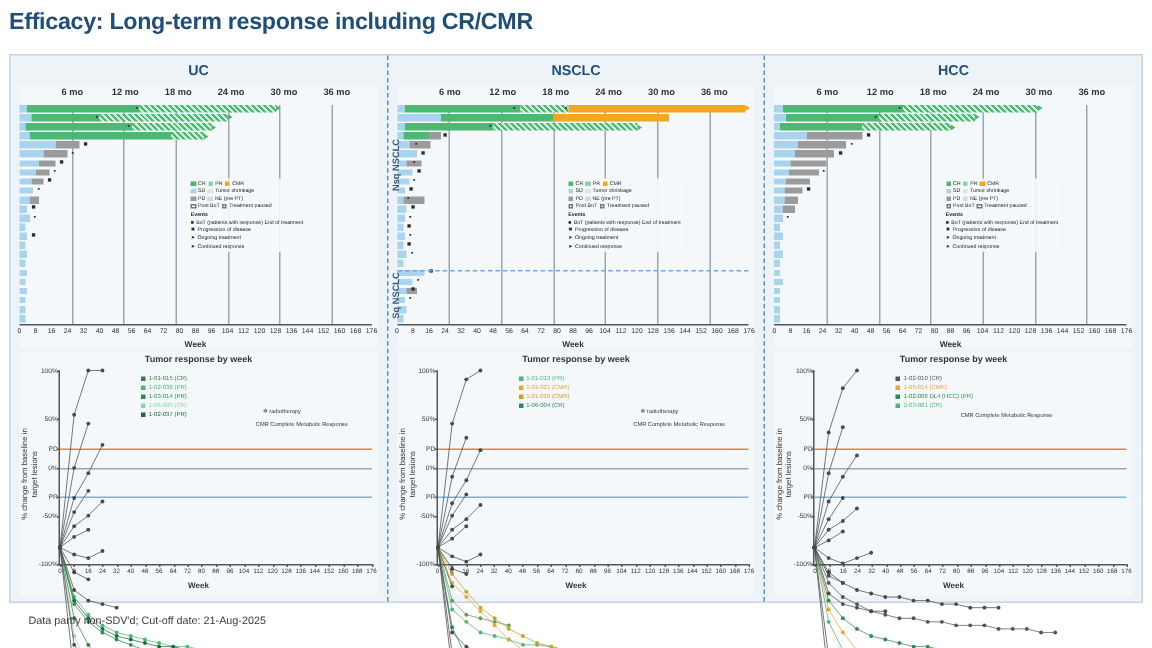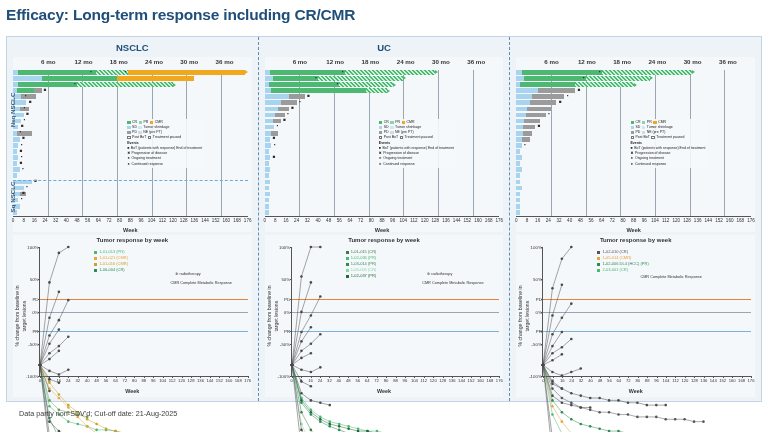--- a/index.html
+++ b/index.html
@@ -147,441 +147,20 @@
   }
   svg.spaghetti { position: absolute; inset: 0; overflow: visible; }
 </style>
 </head>
 <body>
 
 <div class="slide-title">Efficacy: Long-term response including CR/CMR</div>
 
 <div class="content-box">
   <div class="panels" id="panels">
-      <div class="panel">
-        <div class="panel-title">NSCLC</div>
-        <div class="swim">
-          <div class="swim-months">
-            <span style="left: 14.7727%;">6 mo</span>
-            <span style="left: 29.5455%;">12 mo</span>
-            <span style="left: 44.3182%;">18 mo</span>
-            <span style="left: 59.0909%;">24 mo</span>
-            <span style="left: 73.8636%;">30 mo</span>
-            <span style="left: 88.6364%;">36 mo</span>
-          </div>
-          <div class="swim-plot">
-            <div class="vgrid" style="left: 14.7727%;"></div>
-            <div class="vgrid" style="left: 29.5455%;"></div>
-            <div class="vgrid" style="left: 44.3182%;"></div>
-            <div class="vgrid" style="left: 59.0909%;"></div>
-            <div class="vgrid" style="left: 73.8636%;"></div>
-            <div class="vgrid" style="left: 88.6364%;"></div>
-            <div class="row" style="top: 0%; height: 3.25%;">
-              <div class="seg sd" style="left: 0%; width: 2.27273%;"></div>
-              <div class="seg resp" style="left: 2.27273%; width: 32.9545%;"></div>
-              <div class="seg cont" style="left: 35.2273%; width: 13.6364%;"></div>
-              <div class="seg post" style="left: 48.8636%; width: 50%;"></div>
-              <div class="marker" style="left: 32.9545%; top: -0.5px;">▪</div>
-              <div class="marker" style="left: 47.7273%; top: -0.5px;">▪</div>
-              <div class="arrow-tip" style="left: 98.8636%; top: 50%; transform: translateY(-50%); border-left: 3px solid rgb(240, 168, 30);"></div>
-            </div>
-            <div class="row" style="top: 4.16667%; height: 3.25%;">
-              <div class="seg sd" style="left: 0%; width: 12.5%;"></div>
-              <div class="seg resp" style="left: 12.5%; width: 31.8182%;"></div>
-              <div class="seg post" style="left: 44.3182%; width: 32.9545%;"></div>
-            </div>
-            <div class="row" style="top: 8.33333%; height: 3.25%;">
-              <div class="seg sd" style="left: 0%; width: 2.27273%;"></div>
-              <div class="seg resp" style="left: 2.27273%; width: 25%;"></div>
-              <div class="seg cont" style="left: 27.2727%; width: 40.9091%;"></div>
-              <div class="marker" style="left: 26.1364%; top: -0.5px;">▪</div>
-              <div class="arrow-tip" style="left: 68.1818%; top: 50%; transform: translateY(-50%); border-left: 3px solid rgb(76, 184, 114);"></div>
-            </div>
-            <div class="row" style="top: 12.5%; height: 3.25%;">
-              <div class="seg sd" style="left: 0%; width: 1.70455%;"></div>
-              <div class="seg resp" style="left: 1.70455%; width: 7.38636%;"></div>
-              <div class="seg pd" style="left: 9.09091%; width: 3.40909%;"></div>
-              <div class="marker" style="left: 13.0682%; top: -0.5px;">■</div>
-            </div>
-            <div class="row" style="top: 16.6667%; height: 3.25%;">
-              <div class="seg sd" style="left: 0%; width: 3.40909%;"></div>
-              <div class="seg pd" style="left: 3.40909%; width: 6.25%;"></div>
-              <div class="marker" style="left: 5.11364%; top: -0.5px;">▪</div>
-            </div>
-            <div class="row" style="top: 20.8333%; height: 3.25%;">
-              <div class="seg sd" style="left: 0%; width: 5.68182%;"></div>
-              <div class="marker" style="left: 6.81818%; top: -0.5px;">■</div>
-            </div>
-            <div class="row" style="top: 25%; height: 3.25%;">
-              <div class="seg sd" style="left: 0%; width: 2.84091%;"></div>
-              <div class="seg pd" style="left: 2.84091%; width: 3.97727%;"></div>
-              <div class="marker" style="left: 4.54545%; top: -0.5px;">▪</div>
-            </div>
-            <div class="row" style="top: 29.1667%; height: 3.25%;">
-              <div class="seg sd" style="left: 0%; width: 4.54545%;"></div>
-              <div class="marker" style="left: 5.68182%; top: -0.5px;">■</div>
-            </div>
-            <div class="row" style="top: 33.3333%; height: 3.25%;">
-              <div class="seg sd" style="left: 0%; width: 3.40909%;"></div>
-              <div class="marker" style="left: 4.54545%; top: -0.5px;">▪</div>
-            </div>
-            <div class="row" style="top: 37.5%; height: 3.25%;">
-              <div class="seg sd" style="left: 0%; width: 2.27273%;"></div>
-              <div class="marker" style="left: 3.40909%; top: -0.5px;">■</div>
-            </div>
-            <div class="row" style="top: 41.6667%; height: 3.25%;">
-              <div class="seg sd" style="left: 0%; width: 1.70455%;"></div>
-              <div class="seg pd" style="left: 1.70455%; width: 6.25%;"></div>
-              <div class="marker" style="left: 2.84091%; top: -0.5px;">▪</div>
-            </div>
-            <div class="row" style="top: 45.8333%; height: 3.25%;">
-              <div class="seg sd" style="left: 0%; width: 2.84091%;"></div>
-              <div class="marker" style="left: 3.97727%; top: -0.5px;">■</div>
-            </div>
-            <div class="row" style="top: 50%; height: 3.25%;">
-              <div class="seg sd" style="left: 0%; width: 2.27273%;"></div>
-              <div class="marker" style="left: 3.40909%; top: -0.5px;">▪</div>
-            </div>
-            <div class="row" style="top: 54.1667%; height: 3.25%;">
-              <div class="seg sd" style="left: 0%; width: 1.70455%;"></div>
-              <div class="marker" style="left: 2.84091%; top: -0.5px;">■</div>
-            </div>
-            <div class="row" style="top: 58.3333%; height: 3.25%;">
-              <div class="seg sd" style="left: 0%; width: 2.27273%;"></div>
-              <div class="marker" style="left: 3.40909%; top: -0.5px;">▪</div>
-            </div>
-            <div class="row" style="top: 62.5%; height: 3.25%;">
-              <div class="seg sd" style="left: 0%; width: 1.70455%;"></div>
-              <div class="marker" style="left: 2.84091%; top: -0.5px;">■</div>
-            </div>
-            <div class="row" style="top: 66.6667%; height: 3.25%;">
-              <div class="seg sd" style="left: 0%; width: 2.84091%;"></div>
-              <div class="marker" style="left: 3.97727%; top: -0.5px;">▪</div>
-            </div>
-            <div class="row" style="top: 70.8333%; height: 3.25%;">
-              <div class="seg sd" style="left: 0%; width: 1.70455%;"></div>
-            </div>
-            <div class="row" style="top: 75%; height: 3.25%;">
-              <div class="seg sd" style="left: 0%; width: 7.95455%;"></div>
-              <div class="marker" style="left: 9.09091%; top: -0.5px;">■</div>
-            </div>
-            <div class="row" style="top: 79.1667%; height: 3.25%;">
-              <div class="seg sd" style="left: 0%; width: 4.54545%;"></div>
-              <div class="marker" style="left: 5.68182%; top: -0.5px;">▪</div>
-            </div>
-            <div class="row" style="top: 83.3333%; height: 3.25%;">
-              <div class="seg sd" style="left: 0%; width: 2.84091%;"></div>
-              <div class="seg pd" style="left: 2.84091%; width: 2.84091%;"></div>
-              <div class="marker" style="left: 3.97727%; top: -0.5px;">■</div>
-            </div>
-            <div class="row" style="top: 87.5%; height: 3.25%;">
-              <div class="seg sd" style="left: 0%; width: 2.27273%;"></div>
-              <div class="marker" style="left: 3.40909%; top: -0.5px;">▪</div>
-            </div>
-            <div class="row" style="top: 91.6667%; height: 3.25%;">
-              <div class="seg sd" style="left: 0%; width: 2.84091%;"></div>
-            </div>
-            <div class="row" style="top: 95.8333%; height: 3.25%;">
-              <div class="seg sd" style="left: 0%; width: 1.70455%;"></div>
-            </div>
-            <div class="divider-h" style="top: 75%;"></div>
-          </div>
-          <div class="ylab-v" style="left: -4px; top: 30%; transform: translateY(-50%) rotate(180deg);">Nsq NSCLC</div>
-          <div class="ylab-v" style="left: -4px; top: 80%; transform: translateY(-50%) rotate(180deg);">Sq NSCLC</div>
-          <div class="swim-axis">
-            <div class="tk" style="left: 0%;">0</div>
-            <div class="tk" style="left: 4.54545%;">8</div>
-            <div class="tk" style="left: 9.09091%;">16</div>
-            <div class="tk" style="left: 13.6364%;">24</div>
-            <div class="tk" style="left: 18.1818%;">32</div>
-            <div class="tk" style="left: 22.7273%;">40</div>
-            <div class="tk" style="left: 27.2727%;">48</div>
-            <div class="tk" style="left: 31.8182%;">56</div>
-            <div class="tk" style="left: 36.3636%;">64</div>
-            <div class="tk" style="left: 40.9091%;">72</div>
-            <div class="tk" style="left: 45.4545%;">80</div>
-            <div class="tk" style="left: 50%;">88</div>
-            <div class="tk" style="left: 54.5455%;">96</div>
-            <div class="tk" style="left: 59.0909%;">104</div>
-            <div class="tk" style="left: 63.6364%;">112</div>
-            <div class="tk" style="left: 68.1818%;">120</div>
-            <div class="tk" style="left: 72.7273%;">128</div>
-            <div class="tk" style="left: 77.2727%;">136</div>
-            <div class="tk" style="left: 81.8182%;">144</div>
-            <div class="tk" style="left: 86.3636%;">152</div>
-            <div class="tk" style="left: 90.9091%;">160</div>
-            <div class="tk" style="left: 95.4545%;">168</div>
-            <div class="tk" style="left: 100%;">176</div>
-            <div class="axis-name">Week</div>
-          </div>
-          <div class="swim-legend" style="left: 47%; top: 62px;">
-            <div class="lrow">
-              <span class="sw cr"></span>
-              <span>CR</span>
-              <span class="sw pr"></span>
-              <span>PR</span>
-              <span class="sw cmr"></span>
-              <span>CMR</span>
-            </div>
-            <div class="lrow">
-              <span class="sw sd"></span>
-              <span>SD</span>
-              <span class="sw shr"></span>
-              <span>Tumor shrinkage</span>
-            </div>
-            <div class="lrow">
-              <span class="sw pd"></span>
-              <span>PD</span>
-              <span class="sw ne"></span>
-              <span>NE (pre PT)</span>
-            </div>
-            <div class="lrow">
-              <span class="sw prior"></span>
-              <span>Post BoT</span>
-              <span class="sw pause"></span>
-              <span>Treatment paused</span>
-            </div>
-            <div class="lg-head">Events</div>
-            <div class="lrow">
-              <span>■</span>
-              <span>BoT (patients with response) End of treatment</span>
-            </div>
-            <div class="lrow">
-              <span>✖</span>
-              <span>Progression of disease</span>
-            </div>
-            <div class="lrow">
-              <span>➤</span>
-              <span>Ongoing treatment</span>
-            </div>
-            <div class="lrow">
-              <span>➤</span>
-              <span>Continued response</span>
-            </div>
-          </div>
-        </div>
-        <div class="resp-wrap">
-          <div class="resp-title">Tumor response by week</div>
-          <div class="resp-ylab">
-            <div>% change from baseline in</div>
-            <div>target lesions</div>
-          </div>
-          <div class="resp-plot">
-            <div class="ytk" style="top: 0%;">100%</div>
-            <div class="ytick-mark" style="top: 0%;"></div>
-            <div class="ytk" style="top: 25%;">50%</div>
-            <div class="ytick-mark" style="top: 25%;"></div>
-            <div class="ytk" style="top: 40%;">PD</div>
-            <div class="ytick-mark" style="top: 40%;"></div>
-            <div class="ytk" style="top: 50%;">0%</div>
-            <div class="ytick-mark" style="top: 50%;"></div>
-            <div class="ytk" style="top: 65%;">PR</div>
-            <div class="ytick-mark" style="top: 65%;"></div>
-            <div class="ytk" style="top: 75%;">-50%</div>
-            <div class="ytick-mark" style="top: 75%;"></div>
-            <div class="ytk" style="top: 100%;">-100%</div>
-            <div class="ytick-mark" style="top: 100%;"></div>
-            <div class="refline pd" style="top: 40%;"></div>
-            <div class="refline pr" style="top: 65%;"></div>
-            <div class="refline zero" style="top: 50%;"></div>
-            <svg class="spaghetti" viewBox="0 0 176 200" preserveAspectRatio="none">
-              <polyline points="0,100 8,135 16,142 24,148 32,150 40,152 48,155 56,155 64,156 72,158 80,158 88,160 96,160 104,160 112,162 120,162 128,162" fill="none" stroke="#4cb872" stroke-width="0.5" vector-effect="non-scaling-stroke"></polyline>
-              <circle cx="0" cy="100" r="1.1" fill="#4cb872"></circle>
-              <circle cx="8" cy="135" r="1.1" fill="#4cb872"></circle>
-              <circle cx="16" cy="142" r="1.1" fill="#4cb872"></circle>
-              <circle cx="24" cy="148" r="1.1" fill="#4cb872"></circle>
-              <circle cx="32" cy="150" r="1.1" fill="#4cb872"></circle>
-              <circle cx="40" cy="152" r="1.1" fill="#4cb872"></circle>
-              <circle cx="48" cy="155" r="1.1" fill="#4cb872"></circle>
-              <circle cx="56" cy="155" r="1.1" fill="#4cb872"></circle>
-              <circle cx="64" cy="156" r="1.1" fill="#4cb872"></circle>
-              <circle cx="72" cy="158" r="1.1" fill="#4cb872"></circle>
-              <circle cx="80" cy="158" r="1.1" fill="#4cb872"></circle>
-              <circle cx="88" cy="160" r="1.1" fill="#4cb872"></circle>
-              <circle cx="96" cy="160" r="1.1" fill="#4cb872"></circle>
-              <circle cx="104" cy="160" r="1.1" fill="#4cb872"></circle>
-              <circle cx="112" cy="162" r="1.1" fill="#4cb872"></circle>
-              <circle cx="120" cy="162" r="1.1" fill="#4cb872"></circle>
-              <circle cx="128" cy="162" r="1.1" fill="#4cb872"></circle>
-              <polyline points="0,100 8,120 16,128 24,136 32,144 40,152 48,158 56,162 64,166 72,168 80,170 88,170 96,172 104,172 112,174 120,174 128,174 136,176 144,176" fill="none" stroke="#e8a33d" stroke-width="0.5" vector-effect="non-scaling-stroke"></polyline>
-              <circle cx="0" cy="100" r="1.1" fill="#e8a33d"></circle>
-              <circle cx="8" cy="120" r="1.1" fill="#e8a33d"></circle>
-              <circle cx="16" cy="128" r="1.1" fill="#e8a33d"></circle>
-              <circle cx="24" cy="136" r="1.1" fill="#e8a33d"></circle>
-              <circle cx="32" cy="144" r="1.1" fill="#e8a33d"></circle>
-              <circle cx="40" cy="152" r="1.1" fill="#e8a33d"></circle>
-              <circle cx="48" cy="158" r="1.1" fill="#e8a33d"></circle>
-              <circle cx="56" cy="162" r="1.1" fill="#e8a33d"></circle>
-              <circle cx="64" cy="166" r="1.1" fill="#e8a33d"></circle>
-              <circle cx="72" cy="168" r="1.1" fill="#e8a33d"></circle>
-              <circle cx="80" cy="170" r="1.1" fill="#e8a33d"></circle>
-              <circle cx="88" cy="170" r="1.1" fill="#e8a33d"></circle>
-              <circle cx="96" cy="172" r="1.1" fill="#e8a33d"></circle>
-              <circle cx="104" cy="172" r="1.1" fill="#e8a33d"></circle>
-              <circle cx="112" cy="174" r="1.1" fill="#e8a33d"></circle>
-              <circle cx="120" cy="174" r="1.1" fill="#e8a33d"></circle>
-              <circle cx="128" cy="174" r="1.1" fill="#e8a33d"></circle>
-              <circle cx="136" cy="176" r="1.1" fill="#e8a33d"></circle>
-              <circle cx="144" cy="176" r="1.1" fill="#e8a33d"></circle>
-              <polyline points="0,100 8,115 16,125 24,134 32,140 40,146 48,150 56,154 64,156 72,158 80,160 88,162" fill="none" stroke="#c9a227" stroke-width="0.5" vector-effect="non-scaling-stroke"></polyline>
-              <circle cx="0" cy="100" r="1.1" fill="#c9a227"></circle>
-              <circle cx="8" cy="115" r="1.1" fill="#c9a227"></circle>
-              <circle cx="16" cy="125" r="1.1" fill="#c9a227"></circle>
-              <circle cx="24" cy="134" r="1.1" fill="#c9a227"></circle>
-              <circle cx="32" cy="140" r="1.1" fill="#c9a227"></circle>
-              <circle cx="40" cy="146" r="1.1" fill="#c9a227"></circle>
-              <circle cx="48" cy="150" r="1.1" fill="#c9a227"></circle>
-              <circle cx="56" cy="154" r="1.1" fill="#c9a227"></circle>
-              <circle cx="64" cy="156" r="1.1" fill="#c9a227"></circle>
-              <circle cx="72" cy="158" r="1.1" fill="#c9a227"></circle>
-              <circle cx="80" cy="160" r="1.1" fill="#c9a227"></circle>
-              <circle cx="88" cy="162" r="1.1" fill="#c9a227"></circle>
-              <polyline points="0,100 8,145 16,162 24,174 32,182 40,188 48,192" fill="none" stroke="#2e8b57" stroke-width="0.5" vector-effect="non-scaling-stroke"></polyline>
-              <circle cx="0" cy="100" r="1.1" fill="#2e8b57"></circle>
-              <circle cx="8" cy="145" r="1.1" fill="#2e8b57"></circle>
-              <circle cx="16" cy="162" r="1.1" fill="#2e8b57"></circle>
-              <circle cx="24" cy="174" r="1.1" fill="#2e8b57"></circle>
-              <circle cx="32" cy="182" r="1.1" fill="#2e8b57"></circle>
-              <circle cx="40" cy="188" r="1.1" fill="#2e8b57"></circle>
-              <circle cx="48" cy="192" r="1.1" fill="#2e8b57"></circle>
-              <polyline points="0,100 8,30 16,5 24,0" fill="none" stroke="#4a4a4a" stroke-width="0.5" vector-effect="non-scaling-stroke"></polyline>
-              <circle cx="0" cy="100" r="1.1" fill="#4a4a4a"></circle>
-              <circle cx="8" cy="30" r="1.1" fill="#4a4a4a"></circle>
-              <circle cx="16" cy="5" r="1.1" fill="#4a4a4a"></circle>
-              <circle cx="24" cy="0" r="1.1" fill="#4a4a4a"></circle>
-              <polyline points="0,100 8,60 16,38" fill="none" stroke="#4a4a4a" stroke-width="0.5" vector-effect="non-scaling-stroke"></polyline>
-              <circle cx="0" cy="100" r="1.1" fill="#4a4a4a"></circle>
-              <circle cx="8" cy="60" r="1.1" fill="#4a4a4a"></circle>
-              <circle cx="16" cy="38" r="1.1" fill="#4a4a4a"></circle>
-              <polyline points="0,100 8,75 16,62 24,45" fill="none" stroke="#4a4a4a" stroke-width="0.5" vector-effect="non-scaling-stroke"></polyline>
-              <circle cx="0" cy="100" r="1.1" fill="#4a4a4a"></circle>
-              <circle cx="8" cy="75" r="1.1" fill="#4a4a4a"></circle>
-              <circle cx="16" cy="62" r="1.1" fill="#4a4a4a"></circle>
-              <circle cx="24" cy="45" r="1.1" fill="#4a4a4a"></circle>
-              <polyline points="0,100 8,82 16,70" fill="none" stroke="#4a4a4a" stroke-width="0.5" vector-effect="non-scaling-stroke"></polyline>
-              <circle cx="0" cy="100" r="1.1" fill="#4a4a4a"></circle>
-              <circle cx="8" cy="82" r="1.1" fill="#4a4a4a"></circle>
-              <circle cx="16" cy="70" r="1.1" fill="#4a4a4a"></circle>
-              <polyline points="0,100 8,90 16,84 24,76" fill="none" stroke="#4a4a4a" stroke-width="0.5" vector-effect="non-scaling-stroke"></polyline>
-              <circle cx="0" cy="100" r="1.1" fill="#4a4a4a"></circle>
-              <circle cx="8" cy="90" r="1.1" fill="#4a4a4a"></circle>
-              <circle cx="16" cy="84" r="1.1" fill="#4a4a4a"></circle>
-              <circle cx="24" cy="76" r="1.1" fill="#4a4a4a"></circle>
-              <polyline points="0,100 8,95 16,88" fill="none" stroke="#4a4a4a" stroke-width="0.5" vector-effect="non-scaling-stroke"></polyline>
-              <circle cx="0" cy="100" r="1.1" fill="#4a4a4a"></circle>
-              <circle cx="8" cy="95" r="1.1" fill="#4a4a4a"></circle>
-              <circle cx="16" cy="88" r="1.1" fill="#4a4a4a"></circle>
-              <polyline points="0,100 8,105 16,108 24,104" fill="none" stroke="#4a4a4a" stroke-width="0.5" vector-effect="non-scaling-stroke"></polyline>
-              <circle cx="0" cy="100" r="1.1" fill="#4a4a4a"></circle>
-              <circle cx="8" cy="105" r="1.1" fill="#4a4a4a"></circle>
-              <circle cx="16" cy="108" r="1.1" fill="#4a4a4a"></circle>
-              <circle cx="24" cy="104" r="1.1" fill="#4a4a4a"></circle>
-              <polyline points="0,100 8,112 16,115" fill="none" stroke="#4a4a4a" stroke-width="0.5" vector-effect="non-scaling-stroke"></polyline>
-              <circle cx="0" cy="100" r="1.1" fill="#4a4a4a"></circle>
-              <circle cx="8" cy="112" r="1.1" fill="#4a4a4a"></circle>
-              <circle cx="16" cy="115" r="1.1" fill="#4a4a4a"></circle>
-              <polyline points="0,100 8,122" fill="none" stroke="#4a4a4a" stroke-width="0.5" vector-effect="non-scaling-stroke"></polyline>
-              <circle cx="0" cy="100" r="1.1" fill="#4a4a4a"></circle>
-              <circle cx="8" cy="122" r="1.1" fill="#4a4a4a"></circle>
-              <polyline points="0,100 8,130 16,138 24,140 32,142 40,144" fill="none" stroke="#6a9b5a" stroke-width="0.5" vector-effect="non-scaling-stroke"></polyline>
-              <circle cx="0" cy="100" r="1.1" fill="#6a9b5a"></circle>
-              <circle cx="8" cy="130" r="1.1" fill="#6a9b5a"></circle>
-              <circle cx="16" cy="138" r="1.1" fill="#6a9b5a"></circle>
-              <circle cx="24" cy="140" r="1.1" fill="#6a9b5a"></circle>
-              <circle cx="32" cy="142" r="1.1" fill="#6a9b5a"></circle>
-              <circle cx="40" cy="144" r="1.1" fill="#6a9b5a"></circle>
-              <polyline points="0,100 8,148 16,156 24,160 32,162 40,164 48,164 56,166" fill="none" stroke="#4a4a4a" stroke-width="0.5" vector-effect="non-scaling-stroke"></polyline>
-              <circle cx="0" cy="100" r="1.1" fill="#4a4a4a"></circle>
-              <circle cx="8" cy="148" r="1.1" fill="#4a4a4a"></circle>
-              <circle cx="16" cy="156" r="1.1" fill="#4a4a4a"></circle>
-              <circle cx="24" cy="160" r="1.1" fill="#4a4a4a"></circle>
-              <circle cx="32" cy="162" r="1.1" fill="#4a4a4a"></circle>
-              <circle cx="40" cy="164" r="1.1" fill="#4a4a4a"></circle>
-              <circle cx="48" cy="164" r="1.1" fill="#4a4a4a"></circle>
-              <circle cx="56" cy="166" r="1.1" fill="#4a4a4a"></circle>
-              <polyline points="0,100 8,160 16,172" fill="none" stroke="#4a4a4a" stroke-width="0.5" vector-effect="non-scaling-stroke"></polyline>
-              <circle cx="0" cy="100" r="1.1" fill="#4a4a4a"></circle>
-              <circle cx="8" cy="160" r="1.1" fill="#4a4a4a"></circle>
-              <circle cx="16" cy="172" r="1.1" fill="#4a4a4a"></circle>
-              <polyline points="0,100 8,170 16,185 24,195" fill="none" stroke="#4a4a4a" stroke-width="0.5" vector-effect="non-scaling-stroke"></polyline>
-              <circle cx="0" cy="100" r="1.1" fill="#4a4a4a"></circle>
-              <circle cx="8" cy="170" r="1.1" fill="#4a4a4a"></circle>
-              <circle cx="16" cy="185" r="1.1" fill="#4a4a4a"></circle>
-              <circle cx="24" cy="195" r="1.1" fill="#4a4a4a"></circle>
-            </svg>
-            <div class="xtk" style="left: 0%;">0</div>
-            <div class="xtick-mark" style="left: 0%;"></div>
-            <div class="xtk" style="left: 4.54545%;">8</div>
-            <div class="xtick-mark" style="left: 4.54545%;"></div>
-            <div class="xtk" style="left: 9.09091%;">16</div>
-            <div class="xtick-mark" style="left: 9.09091%;"></div>
-            <div class="xtk" style="left: 13.6364%;">24</div>
-            <div class="xtick-mark" style="left: 13.6364%;"></div>
-            <div class="xtk" style="left: 18.1818%;">32</div>
-            <div class="xtick-mark" style="left: 18.1818%;"></div>
-            <div class="xtk" style="left: 22.7273%;">40</div>
-            <div class="xtick-mark" style="left: 22.7273%;"></div>
-            <div class="xtk" style="left: 27.2727%;">48</div>
-            <div class="xtick-mark" style="left: 27.2727%;"></div>
-            <div class="xtk" style="left: 31.8182%;">56</div>
-            <div class="xtick-mark" style="left: 31.8182%;"></div>
-            <div class="xtk" style="left: 36.3636%;">64</div>
-            <div class="xtick-mark" style="left: 36.3636%;"></div>
-            <div class="xtk" style="left: 40.9091%;">72</div>
-            <div class="xtick-mark" style="left: 40.9091%;"></div>
-            <div class="xtk" style="left: 45.4545%;">80</div>
-            <div class="xtick-mark" style="left: 45.4545%;"></div>
-            <div class="xtk" style="left: 50%;">88</div>
-            <div class="xtick-mark" style="left: 50%;"></div>
-            <div class="xtk" style="left: 54.5455%;">96</div>
-            <div class="xtick-mark" style="left: 54.5455%;"></div>
-            <div class="xtk" style="left: 59.0909%;">104</div>
-            <div class="xtick-mark" style="left: 59.0909%;"></div>
-            <div class="xtk" style="left: 63.6364%;">112</div>
-            <div class="xtick-mark" style="left: 63.6364%;"></div>
-            <div class="xtk" style="left: 68.1818%;">120</div>
-            <div class="xtick-mark" style="left: 68.1818%;"></div>
-            <div class="xtk" style="left: 72.7273%;">128</div>
-            <div class="xtick-mark" style="left: 72.7273%;"></div>
-            <div class="xtk" style="left: 77.2727%;">136</div>
-            <div class="xtick-mark" style="left: 77.2727%;"></div>
-            <div class="xtk" style="left: 81.8182%;">144</div>
-            <div class="xtick-mark" style="left: 81.8182%;"></div>
-            <div class="xtk" style="left: 86.3636%;">152</div>
-            <div class="xtick-mark" style="left: 86.3636%;"></div>
-            <div class="xtk" style="left: 90.9091%;">160</div>
-            <div class="xtick-mark" style="left: 90.9091%;"></div>
-            <div class="xtk" style="left: 95.4545%;">168</div>
-            <div class="xtick-mark" style="left: 95.4545%;"></div>
-            <div class="xtk" style="left: 100%;">176</div>
-            <div class="xtick-mark" style="left: 100%;"></div>
-          </div>
-          <div class="resp-xname">Week</div>
-          <div class="resp-legend" style="left: 34%; top: 14px;">
-            <div class="lrow">
-              <span class="dot" style="background: rgb(76, 184, 114);"></span>
-              <span style="color: rgb(76, 184, 114);">1-01-013 (PR)</span>
-            </div>
-            <div class="lrow">
-              <span class="dot" style="background: rgb(232, 163, 61);"></span>
-              <span style="color: rgb(232, 163, 61);">1-01-021 (CMR)</span>
-            </div>
-            <div class="lrow">
-              <span class="dot" style="background: rgb(201, 162, 39);"></span>
-              <span style="color: rgb(201, 162, 39);">1-01-016 (CMR)</span>
-            </div>
-            <div class="lrow">
-              <span class="dot" style="background: rgb(46, 139, 87);"></span>
-              <span style="color: rgb(46, 139, 87);">1-06-004 (CR)</span>
-            </div>
-          </div>
-          <div class="note" style="left: 68%; top: 36px;">✲ radiotherapy</div>
-          <div class="cmr-note" style="left: 66%; top: 46px;">CMR Complete Metabolic Response</div>
-        </div>
-      </div>
       <div class="panel">
         <div class="panel-title">UC</div>
         <div class="swim">
           <div class="swim-months">
             <span style="left: 14.7727%;">6 mo</span>
             <span style="left: 29.5455%;">12 mo</span>
             <span style="left: 44.3182%;">18 mo</span>
             <span style="left: 59.0909%;">24 mo</span>
             <span style="left: 73.8636%;">30 mo</span>
             <span style="left: 88.6364%;">36 mo</span>
@@ -979,20 +558,442 @@
             <div class="lrow">
               <span class="dot" style="background: rgb(30, 107, 58);"></span>
               <span style="color: rgb(30, 107, 58);">1-02-037 (PR)</span>
             </div>
           </div>
           <div class="note" style="left: 68%; top: 36px;">✲ radiotherapy</div>
           <div class="cmr-note" style="left: 66%; top: 46px;">CMR Complete Metabolic Response</div>
         </div>
       </div>
       <div class="panel">
+        <div class="panel-title">NSCLC</div>
+        <div class="swim">
+          <div class="swim-months">
+            <span style="left: 14.7727%;">6 mo</span>
+            <span style="left: 29.5455%;">12 mo</span>
+            <span style="left: 44.3182%;">18 mo</span>
+            <span style="left: 59.0909%;">24 mo</span>
+            <span style="left: 73.8636%;">30 mo</span>
+            <span style="left: 88.6364%;">36 mo</span>
+          </div>
+          <div class="swim-plot">
+            <div class="vgrid" style="left: 14.7727%;"></div>
+            <div class="vgrid" style="left: 29.5455%;"></div>
+            <div class="vgrid" style="left: 44.3182%;"></div>
+            <div class="vgrid" style="left: 59.0909%;"></div>
+            <div class="vgrid" style="left: 73.8636%;"></div>
+            <div class="vgrid" style="left: 88.6364%;"></div>
+            <div class="row" style="top: 0%; height: 3.25%;">
+              <div class="seg sd" style="left: 0%; width: 2.27273%;"></div>
+              <div class="seg resp" style="left: 2.27273%; width: 32.9545%;"></div>
+              <div class="seg cont" style="left: 35.2273%; width: 13.6364%;"></div>
+              <div class="seg post" style="left: 48.8636%; width: 50%;"></div>
+              <div class="marker" style="left: 32.9545%; top: -0.5px;">▪</div>
+              <div class="marker" style="left: 47.7273%; top: -0.5px;">▪</div>
+              <div class="arrow-tip" style="left: 98.8636%; top: 50%; transform: translateY(-50%); border-left: 3px solid rgb(240, 168, 30);"></div>
+            </div>
+            <div class="row" style="top: 4.16667%; height: 3.25%;">
+              <div class="seg sd" style="left: 0%; width: 12.5%;"></div>
+              <div class="seg resp" style="left: 12.5%; width: 31.8182%;"></div>
+              <div class="seg post" style="left: 44.3182%; width: 32.9545%;"></div>
+            </div>
+            <div class="row" style="top: 8.33333%; height: 3.25%;">
+              <div class="seg sd" style="left: 0%; width: 2.27273%;"></div>
+              <div class="seg resp" style="left: 2.27273%; width: 25%;"></div>
+              <div class="seg cont" style="left: 27.2727%; width: 40.9091%;"></div>
+              <div class="marker" style="left: 26.1364%; top: -0.5px;">▪</div>
+              <div class="arrow-tip" style="left: 68.1818%; top: 50%; transform: translateY(-50%); border-left: 3px solid rgb(76, 184, 114);"></div>
+            </div>
+            <div class="row" style="top: 12.5%; height: 3.25%;">
+              <div class="seg sd" style="left: 0%; width: 1.70455%;"></div>
+              <div class="seg resp" style="left: 1.70455%; width: 7.38636%;"></div>
+              <div class="seg pd" style="left: 9.09091%; width: 3.40909%;"></div>
+              <div class="marker" style="left: 13.0682%; top: -0.5px;">■</div>
+            </div>
+            <div class="row" style="top: 16.6667%; height: 3.25%;">
+              <div class="seg sd" style="left: 0%; width: 3.40909%;"></div>
+              <div class="seg pd" style="left: 3.40909%; width: 6.25%;"></div>
+              <div class="marker" style="left: 5.11364%; top: -0.5px;">▪</div>
+            </div>
+            <div class="row" style="top: 20.8333%; height: 3.25%;">
+              <div class="seg sd" style="left: 0%; width: 5.68182%;"></div>
+              <div class="marker" style="left: 6.81818%; top: -0.5px;">■</div>
+            </div>
+            <div class="row" style="top: 25%; height: 3.25%;">
+              <div class="seg sd" style="left: 0%; width: 2.84091%;"></div>
+              <div class="seg pd" style="left: 2.84091%; width: 3.97727%;"></div>
+              <div class="marker" style="left: 4.54545%; top: -0.5px;">▪</div>
+            </div>
+            <div class="row" style="top: 29.1667%; height: 3.25%;">
+              <div class="seg sd" style="left: 0%; width: 4.54545%;"></div>
+              <div class="marker" style="left: 5.68182%; top: -0.5px;">■</div>
+            </div>
+            <div class="row" style="top: 33.3333%; height: 3.25%;">
+              <div class="seg sd" style="left: 0%; width: 3.40909%;"></div>
+              <div class="marker" style="left: 4.54545%; top: -0.5px;">▪</div>
+            </div>
+            <div class="row" style="top: 37.5%; height: 3.25%;">
+              <div class="seg sd" style="left: 0%; width: 2.27273%;"></div>
+              <div class="marker" style="left: 3.40909%; top: -0.5px;">■</div>
+            </div>
+            <div class="row" style="top: 41.6667%; height: 3.25%;">
+              <div class="seg sd" style="left: 0%; width: 1.70455%;"></div>
+              <div class="seg pd" style="left: 1.70455%; width: 6.25%;"></div>
+              <div class="marker" style="left: 2.84091%; top: -0.5px;">▪</div>
+            </div>
+            <div class="row" style="top: 45.8333%; height: 3.25%;">
+              <div class="seg sd" style="left: 0%; width: 2.84091%;"></div>
+              <div class="marker" style="left: 3.97727%; top: -0.5px;">■</div>
+            </div>
+            <div class="row" style="top: 50%; height: 3.25%;">
+              <div class="seg sd" style="left: 0%; width: 2.27273%;"></div>
+              <div class="marker" style="left: 3.40909%; top: -0.5px;">▪</div>
+            </div>
+            <div class="row" style="top: 54.1667%; height: 3.25%;">
+              <div class="seg sd" style="left: 0%; width: 1.70455%;"></div>
+              <div class="marker" style="left: 2.84091%; top: -0.5px;">■</div>
+            </div>
+            <div class="row" style="top: 58.3333%; height: 3.25%;">
+              <div class="seg sd" style="left: 0%; width: 2.27273%;"></div>
+              <div class="marker" style="left: 3.40909%; top: -0.5px;">▪</div>
+            </div>
+            <div class="row" style="top: 62.5%; height: 3.25%;">
+              <div class="seg sd" style="left: 0%; width: 1.70455%;"></div>
+              <div class="marker" style="left: 2.84091%; top: -0.5px;">■</div>
+            </div>
+            <div class="row" style="top: 66.6667%; height: 3.25%;">
+              <div class="seg sd" style="left: 0%; width: 2.84091%;"></div>
+              <div class="marker" style="left: 3.97727%; top: -0.5px;">▪</div>
+            </div>
+            <div class="row" style="top: 70.8333%; height: 3.25%;">
+              <div class="seg sd" style="left: 0%; width: 1.70455%;"></div>
+            </div>
+            <div class="row" style="top: 75%; height: 3.25%;">
+              <div class="seg sd" style="left: 0%; width: 7.95455%;"></div>
+              <div class="marker" style="left: 9.09091%; top: -0.5px;">■</div>
+            </div>
+            <div class="row" style="top: 79.1667%; height: 3.25%;">
+              <div class="seg sd" style="left: 0%; width: 4.54545%;"></div>
+              <div class="marker" style="left: 5.68182%; top: -0.5px;">▪</div>
+            </div>
+            <div class="row" style="top: 83.3333%; height: 3.25%;">
+              <div class="seg sd" style="left: 0%; width: 2.84091%;"></div>
+              <div class="seg pd" style="left: 2.84091%; width: 2.84091%;"></div>
+              <div class="marker" style="left: 3.97727%; top: -0.5px;">■</div>
+            </div>
+            <div class="row" style="top: 87.5%; height: 3.25%;">
+              <div class="seg sd" style="left: 0%; width: 2.27273%;"></div>
+              <div class="marker" style="left: 3.40909%; top: -0.5px;">▪</div>
+            </div>
+            <div class="row" style="top: 91.6667%; height: 3.25%;">
+              <div class="seg sd" style="left: 0%; width: 2.84091%;"></div>
+            </div>
+            <div class="row" style="top: 95.8333%; height: 3.25%;">
+              <div class="seg sd" style="left: 0%; width: 1.70455%;"></div>
+            </div>
+            <div class="divider-h" style="top: 75%;"></div>
+          </div>
+          <div class="ylab-v" style="left: -4px; top: 30%; transform: translateY(-50%) rotate(180deg);">Nsq NSCLC</div>
+          <div class="ylab-v" style="left: -4px; top: 80%; transform: translateY(-50%) rotate(180deg);">Sq NSCLC</div>
+          <div class="swim-axis">
+            <div class="tk" style="left: 0%;">0</div>
+            <div class="tk" style="left: 4.54545%;">8</div>
+            <div class="tk" style="left: 9.09091%;">16</div>
+            <div class="tk" style="left: 13.6364%;">24</div>
+            <div class="tk" style="left: 18.1818%;">32</div>
+            <div class="tk" style="left: 22.7273%;">40</div>
+            <div class="tk" style="left: 27.2727%;">48</div>
+            <div class="tk" style="left: 31.8182%;">56</div>
+            <div class="tk" style="left: 36.3636%;">64</div>
+            <div class="tk" style="left: 40.9091%;">72</div>
+            <div class="tk" style="left: 45.4545%;">80</div>
+            <div class="tk" style="left: 50%;">88</div>
+            <div class="tk" style="left: 54.5455%;">96</div>
+            <div class="tk" style="left: 59.0909%;">104</div>
+            <div class="tk" style="left: 63.6364%;">112</div>
+            <div class="tk" style="left: 68.1818%;">120</div>
+            <div class="tk" style="left: 72.7273%;">128</div>
+            <div class="tk" style="left: 77.2727%;">136</div>
+            <div class="tk" style="left: 81.8182%;">144</div>
+            <div class="tk" style="left: 86.3636%;">152</div>
+            <div class="tk" style="left: 90.9091%;">160</div>
+            <div class="tk" style="left: 95.4545%;">168</div>
+            <div class="tk" style="left: 100%;">176</div>
+            <div class="axis-name">Week</div>
+          </div>
+          <div class="swim-legend" style="left: 47%; top: 62px;">
+            <div class="lrow">
+              <span class="sw cr"></span>
+              <span>CR</span>
+              <span class="sw pr"></span>
+              <span>PR</span>
+              <span class="sw cmr"></span>
+              <span>CMR</span>
+            </div>
+            <div class="lrow">
+              <span class="sw sd"></span>
+              <span>SD</span>
+              <span class="sw shr"></span>
+              <span>Tumor shrinkage</span>
+            </div>
+            <div class="lrow">
+              <span class="sw pd"></span>
+              <span>PD</span>
+              <span class="sw ne"></span>
+              <span>NE (pre PT)</span>
+            </div>
+            <div class="lrow">
+              <span class="sw prior"></span>
+              <span>Post BoT</span>
+              <span class="sw pause"></span>
+              <span>Treatment paused</span>
+            </div>
+            <div class="lg-head">Events</div>
+            <div class="lrow">
+              <span>■</span>
+              <span>BoT (patients with response) End of treatment</span>
+            </div>
+            <div class="lrow">
+              <span>✖</span>
+              <span>Progression of disease</span>
+            </div>
+            <div class="lrow">
+              <span>➤</span>
+              <span>Ongoing treatment</span>
+            </div>
+            <div class="lrow">
+              <span>➤</span>
+              <span>Continued response</span>
+            </div>
+          </div>
+        </div>
+        <div class="resp-wrap">
+          <div class="resp-title">Tumor response by week</div>
+          <div class="resp-ylab">
+            <div>% change from baseline in</div>
+            <div>target lesions</div>
+          </div>
+          <div class="resp-plot">
+            <div class="ytk" style="top: 0%;">100%</div>
+            <div class="ytick-mark" style="top: 0%;"></div>
+            <div class="ytk" style="top: 25%;">50%</div>
+            <div class="ytick-mark" style="top: 25%;"></div>
+            <div class="ytk" style="top: 40%;">PD</div>
+            <div class="ytick-mark" style="top: 40%;"></div>
+            <div class="ytk" style="top: 50%;">0%</div>
+            <div class="ytick-mark" style="top: 50%;"></div>
+            <div class="ytk" style="top: 65%;">PR</div>
+            <div class="ytick-mark" style="top: 65%;"></div>
+            <div class="ytk" style="top: 75%;">-50%</div>
+            <div class="ytick-mark" style="top: 75%;"></div>
+            <div class="ytk" style="top: 100%;">-100%</div>
+            <div class="ytick-mark" style="top: 100%;"></div>
+            <div class="refline pd" style="top: 40%;"></div>
+            <div class="refline pr" style="top: 65%;"></div>
+            <div class="refline zero" style="top: 50%;"></div>
+            <svg class="spaghetti" viewBox="0 0 176 200" preserveAspectRatio="none">
+              <polyline points="0,100 8,135 16,142 24,148 32,150 40,152 48,155 56,155 64,156 72,158 80,158 88,160 96,160 104,160 112,162 120,162 128,162" fill="none" stroke="#4cb872" stroke-width="0.5" vector-effect="non-scaling-stroke"></polyline>
+              <circle cx="0" cy="100" r="1.1" fill="#4cb872"></circle>
+              <circle cx="8" cy="135" r="1.1" fill="#4cb872"></circle>
+              <circle cx="16" cy="142" r="1.1" fill="#4cb872"></circle>
+              <circle cx="24" cy="148" r="1.1" fill="#4cb872"></circle>
+              <circle cx="32" cy="150" r="1.1" fill="#4cb872"></circle>
+              <circle cx="40" cy="152" r="1.1" fill="#4cb872"></circle>
+              <circle cx="48" cy="155" r="1.1" fill="#4cb872"></circle>
+              <circle cx="56" cy="155" r="1.1" fill="#4cb872"></circle>
+              <circle cx="64" cy="156" r="1.1" fill="#4cb872"></circle>
+              <circle cx="72" cy="158" r="1.1" fill="#4cb872"></circle>
+              <circle cx="80" cy="158" r="1.1" fill="#4cb872"></circle>
+              <circle cx="88" cy="160" r="1.1" fill="#4cb872"></circle>
+              <circle cx="96" cy="160" r="1.1" fill="#4cb872"></circle>
+              <circle cx="104" cy="160" r="1.1" fill="#4cb872"></circle>
+              <circle cx="112" cy="162" r="1.1" fill="#4cb872"></circle>
+              <circle cx="120" cy="162" r="1.1" fill="#4cb872"></circle>
+              <circle cx="128" cy="162" r="1.1" fill="#4cb872"></circle>
+              <polyline points="0,100 8,120 16,128 24,136 32,144 40,152 48,158 56,162 64,166 72,168 80,170 88,170 96,172 104,172 112,174 120,174 128,174 136,176 144,176" fill="none" stroke="#e8a33d" stroke-width="0.5" vector-effect="non-scaling-stroke"></polyline>
+              <circle cx="0" cy="100" r="1.1" fill="#e8a33d"></circle>
+              <circle cx="8" cy="120" r="1.1" fill="#e8a33d"></circle>
+              <circle cx="16" cy="128" r="1.1" fill="#e8a33d"></circle>
+              <circle cx="24" cy="136" r="1.1" fill="#e8a33d"></circle>
+              <circle cx="32" cy="144" r="1.1" fill="#e8a33d"></circle>
+              <circle cx="40" cy="152" r="1.1" fill="#e8a33d"></circle>
+              <circle cx="48" cy="158" r="1.1" fill="#e8a33d"></circle>
+              <circle cx="56" cy="162" r="1.1" fill="#e8a33d"></circle>
+              <circle cx="64" cy="166" r="1.1" fill="#e8a33d"></circle>
+              <circle cx="72" cy="168" r="1.1" fill="#e8a33d"></circle>
+              <circle cx="80" cy="170" r="1.1" fill="#e8a33d"></circle>
+              <circle cx="88" cy="170" r="1.1" fill="#e8a33d"></circle>
+              <circle cx="96" cy="172" r="1.1" fill="#e8a33d"></circle>
+              <circle cx="104" cy="172" r="1.1" fill="#e8a33d"></circle>
+              <circle cx="112" cy="174" r="1.1" fill="#e8a33d"></circle>
+              <circle cx="120" cy="174" r="1.1" fill="#e8a33d"></circle>
+              <circle cx="128" cy="174" r="1.1" fill="#e8a33d"></circle>
+              <circle cx="136" cy="176" r="1.1" fill="#e8a33d"></circle>
+              <circle cx="144" cy="176" r="1.1" fill="#e8a33d"></circle>
+              <polyline points="0,100 8,115 16,125 24,134 32,140 40,146 48,150 56,154 64,156 72,158 80,160 88,162" fill="none" stroke="#c9a227" stroke-width="0.5" vector-effect="non-scaling-stroke"></polyline>
+              <circle cx="0" cy="100" r="1.1" fill="#c9a227"></circle>
+              <circle cx="8" cy="115" r="1.1" fill="#c9a227"></circle>
+              <circle cx="16" cy="125" r="1.1" fill="#c9a227"></circle>
+              <circle cx="24" cy="134" r="1.1" fill="#c9a227"></circle>
+              <circle cx="32" cy="140" r="1.1" fill="#c9a227"></circle>
+              <circle cx="40" cy="146" r="1.1" fill="#c9a227"></circle>
+              <circle cx="48" cy="150" r="1.1" fill="#c9a227"></circle>
+              <circle cx="56" cy="154" r="1.1" fill="#c9a227"></circle>
+              <circle cx="64" cy="156" r="1.1" fill="#c9a227"></circle>
+              <circle cx="72" cy="158" r="1.1" fill="#c9a227"></circle>
+              <circle cx="80" cy="160" r="1.1" fill="#c9a227"></circle>
+              <circle cx="88" cy="162" r="1.1" fill="#c9a227"></circle>
+              <polyline points="0,100 8,145 16,162 24,174 32,182 40,188 48,192" fill="none" stroke="#2e8b57" stroke-width="0.5" vector-effect="non-scaling-stroke"></polyline>
+              <circle cx="0" cy="100" r="1.1" fill="#2e8b57"></circle>
+              <circle cx="8" cy="145" r="1.1" fill="#2e8b57"></circle>
+              <circle cx="16" cy="162" r="1.1" fill="#2e8b57"></circle>
+              <circle cx="24" cy="174" r="1.1" fill="#2e8b57"></circle>
+              <circle cx="32" cy="182" r="1.1" fill="#2e8b57"></circle>
+              <circle cx="40" cy="188" r="1.1" fill="#2e8b57"></circle>
+              <circle cx="48" cy="192" r="1.1" fill="#2e8b57"></circle>
+              <polyline points="0,100 8,30 16,5 24,0" fill="none" stroke="#4a4a4a" stroke-width="0.5" vector-effect="non-scaling-stroke"></polyline>
+              <circle cx="0" cy="100" r="1.1" fill="#4a4a4a"></circle>
+              <circle cx="8" cy="30" r="1.1" fill="#4a4a4a"></circle>
+              <circle cx="16" cy="5" r="1.1" fill="#4a4a4a"></circle>
+              <circle cx="24" cy="0" r="1.1" fill="#4a4a4a"></circle>
+              <polyline points="0,100 8,60 16,38" fill="none" stroke="#4a4a4a" stroke-width="0.5" vector-effect="non-scaling-stroke"></polyline>
+              <circle cx="0" cy="100" r="1.1" fill="#4a4a4a"></circle>
+              <circle cx="8" cy="60" r="1.1" fill="#4a4a4a"></circle>
+              <circle cx="16" cy="38" r="1.1" fill="#4a4a4a"></circle>
+              <polyline points="0,100 8,75 16,62 24,45" fill="none" stroke="#4a4a4a" stroke-width="0.5" vector-effect="non-scaling-stroke"></polyline>
+              <circle cx="0" cy="100" r="1.1" fill="#4a4a4a"></circle>
+              <circle cx="8" cy="75" r="1.1" fill="#4a4a4a"></circle>
+              <circle cx="16" cy="62" r="1.1" fill="#4a4a4a"></circle>
+              <circle cx="24" cy="45" r="1.1" fill="#4a4a4a"></circle>
+              <polyline points="0,100 8,82 16,70" fill="none" stroke="#4a4a4a" stroke-width="0.5" vector-effect="non-scaling-stroke"></polyline>
+              <circle cx="0" cy="100" r="1.1" fill="#4a4a4a"></circle>
+              <circle cx="8" cy="82" r="1.1" fill="#4a4a4a"></circle>
+              <circle cx="16" cy="70" r="1.1" fill="#4a4a4a"></circle>
+              <polyline points="0,100 8,90 16,84 24,76" fill="none" stroke="#4a4a4a" stroke-width="0.5" vector-effect="non-scaling-stroke"></polyline>
+              <circle cx="0" cy="100" r="1.1" fill="#4a4a4a"></circle>
+              <circle cx="8" cy="90" r="1.1" fill="#4a4a4a"></circle>
+              <circle cx="16" cy="84" r="1.1" fill="#4a4a4a"></circle>
+              <circle cx="24" cy="76" r="1.1" fill="#4a4a4a"></circle>
+              <polyline points="0,100 8,95 16,88" fill="none" stroke="#4a4a4a" stroke-width="0.5" vector-effect="non-scaling-stroke"></polyline>
+              <circle cx="0" cy="100" r="1.1" fill="#4a4a4a"></circle>
+              <circle cx="8" cy="95" r="1.1" fill="#4a4a4a"></circle>
+              <circle cx="16" cy="88" r="1.1" fill="#4a4a4a"></circle>
+              <polyline points="0,100 8,105 16,108 24,104" fill="none" stroke="#4a4a4a" stroke-width="0.5" vector-effect="non-scaling-stroke"></polyline>
+              <circle cx="0" cy="100" r="1.1" fill="#4a4a4a"></circle>
+              <circle cx="8" cy="105" r="1.1" fill="#4a4a4a"></circle>
+              <circle cx="16" cy="108" r="1.1" fill="#4a4a4a"></circle>
+              <circle cx="24" cy="104" r="1.1" fill="#4a4a4a"></circle>
+              <polyline points="0,100 8,112 16,115" fill="none" stroke="#4a4a4a" stroke-width="0.5" vector-effect="non-scaling-stroke"></polyline>
+              <circle cx="0" cy="100" r="1.1" fill="#4a4a4a"></circle>
+              <circle cx="8" cy="112" r="1.1" fill="#4a4a4a"></circle>
+              <circle cx="16" cy="115" r="1.1" fill="#4a4a4a"></circle>
+              <polyline points="0,100 8,122" fill="none" stroke="#4a4a4a" stroke-width="0.5" vector-effect="non-scaling-stroke"></polyline>
+              <circle cx="0" cy="100" r="1.1" fill="#4a4a4a"></circle>
+              <circle cx="8" cy="122" r="1.1" fill="#4a4a4a"></circle>
+              <polyline points="0,100 8,130 16,138 24,140 32,142 40,144" fill="none" stroke="#6a9b5a" stroke-width="0.5" vector-effect="non-scaling-stroke"></polyline>
+              <circle cx="0" cy="100" r="1.1" fill="#6a9b5a"></circle>
+              <circle cx="8" cy="130" r="1.1" fill="#6a9b5a"></circle>
+              <circle cx="16" cy="138" r="1.1" fill="#6a9b5a"></circle>
+              <circle cx="24" cy="140" r="1.1" fill="#6a9b5a"></circle>
+              <circle cx="32" cy="142" r="1.1" fill="#6a9b5a"></circle>
+              <circle cx="40" cy="144" r="1.1" fill="#6a9b5a"></circle>
+              <polyline points="0,100 8,148 16,156 24,160 32,162 40,164 48,164 56,166" fill="none" stroke="#4a4a4a" stroke-width="0.5" vector-effect="non-scaling-stroke"></polyline>
+              <circle cx="0" cy="100" r="1.1" fill="#4a4a4a"></circle>
+              <circle cx="8" cy="148" r="1.1" fill="#4a4a4a"></circle>
+              <circle cx="16" cy="156" r="1.1" fill="#4a4a4a"></circle>
+              <circle cx="24" cy="160" r="1.1" fill="#4a4a4a"></circle>
+              <circle cx="32" cy="162" r="1.1" fill="#4a4a4a"></circle>
+              <circle cx="40" cy="164" r="1.1" fill="#4a4a4a"></circle>
+              <circle cx="48" cy="164" r="1.1" fill="#4a4a4a"></circle>
+              <circle cx="56" cy="166" r="1.1" fill="#4a4a4a"></circle>
+              <polyline points="0,100 8,160 16,172" fill="none" stroke="#4a4a4a" stroke-width="0.5" vector-effect="non-scaling-stroke"></polyline>
+              <circle cx="0" cy="100" r="1.1" fill="#4a4a4a"></circle>
+              <circle cx="8" cy="160" r="1.1" fill="#4a4a4a"></circle>
+              <circle cx="16" cy="172" r="1.1" fill="#4a4a4a"></circle>
+              <polyline points="0,100 8,170 16,185 24,195" fill="none" stroke="#4a4a4a" stroke-width="0.5" vector-effect="non-scaling-stroke"></polyline>
+              <circle cx="0" cy="100" r="1.1" fill="#4a4a4a"></circle>
+              <circle cx="8" cy="170" r="1.1" fill="#4a4a4a"></circle>
+              <circle cx="16" cy="185" r="1.1" fill="#4a4a4a"></circle>
+              <circle cx="24" cy="195" r="1.1" fill="#4a4a4a"></circle>
+            </svg>
+            <div class="xtk" style="left: 0%;">0</div>
+            <div class="xtick-mark" style="left: 0%;"></div>
+            <div class="xtk" style="left: 4.54545%;">8</div>
+            <div class="xtick-mark" style="left: 4.54545%;"></div>
+            <div class="xtk" style="left: 9.09091%;">16</div>
+            <div class="xtick-mark" style="left: 9.09091%;"></div>
+            <div class="xtk" style="left: 13.6364%;">24</div>
+            <div class="xtick-mark" style="left: 13.6364%;"></div>
+            <div class="xtk" style="left: 18.1818%;">32</div>
+            <div class="xtick-mark" style="left: 18.1818%;"></div>
+            <div class="xtk" style="left: 22.7273%;">40</div>
+            <div class="xtick-mark" style="left: 22.7273%;"></div>
+            <div class="xtk" style="left: 27.2727%;">48</div>
+            <div class="xtick-mark" style="left: 27.2727%;"></div>
+            <div class="xtk" style="left: 31.8182%;">56</div>
+            <div class="xtick-mark" style="left: 31.8182%;"></div>
+            <div class="xtk" style="left: 36.3636%;">64</div>
+            <div class="xtick-mark" style="left: 36.3636%;"></div>
+            <div class="xtk" style="left: 40.9091%;">72</div>
+            <div class="xtick-mark" style="left: 40.9091%;"></div>
+            <div class="xtk" style="left: 45.4545%;">80</div>
+            <div class="xtick-mark" style="left: 45.4545%;"></div>
+            <div class="xtk" style="left: 50%;">88</div>
+            <div class="xtick-mark" style="left: 50%;"></div>
+            <div class="xtk" style="left: 54.5455%;">96</div>
+            <div class="xtick-mark" style="left: 54.5455%;"></div>
+            <div class="xtk" style="left: 59.0909%;">104</div>
+            <div class="xtick-mark" style="left: 59.0909%;"></div>
+            <div class="xtk" style="left: 63.6364%;">112</div>
+            <div class="xtick-mark" style="left: 63.6364%;"></div>
+            <div class="xtk" style="left: 68.1818%;">120</div>
+            <div class="xtick-mark" style="left: 68.1818%;"></div>
+            <div class="xtk" style="left: 72.7273%;">128</div>
+            <div class="xtick-mark" style="left: 72.7273%;"></div>
+            <div class="xtk" style="left: 77.2727%;">136</div>
+            <div class="xtick-mark" style="left: 77.2727%;"></div>
+            <div class="xtk" style="left: 81.8182%;">144</div>
+            <div class="xtick-mark" style="left: 81.8182%;"></div>
+            <div class="xtk" style="left: 86.3636%;">152</div>
+            <div class="xtick-mark" style="left: 86.3636%;"></div>
+            <div class="xtk" style="left: 90.9091%;">160</div>
+            <div class="xtick-mark" style="left: 90.9091%;"></div>
+            <div class="xtk" style="left: 95.4545%;">168</div>
+            <div class="xtick-mark" style="left: 95.4545%;"></div>
+            <div class="xtk" style="left: 100%;">176</div>
+            <div class="xtick-mark" style="left: 100%;"></div>
+          </div>
+          <div class="resp-xname">Week</div>
+          <div class="resp-legend" style="left: 34%; top: 14px;">
+            <div class="lrow">
+              <span class="dot" style="background: rgb(76, 184, 114);"></span>
+              <span style="color: rgb(76, 184, 114);">1-01-013 (PR)</span>
+            </div>
+            <div class="lrow">
+              <span class="dot" style="background: rgb(232, 163, 61);"></span>
+              <span style="color: rgb(232, 163, 61);">1-01-021 (CMR)</span>
+            </div>
+            <div class="lrow">
+              <span class="dot" style="background: rgb(201, 162, 39);"></span>
+              <span style="color: rgb(201, 162, 39);">1-01-016 (CMR)</span>
+            </div>
+            <div class="lrow">
+              <span class="dot" style="background: rgb(46, 139, 87);"></span>
+              <span style="color: rgb(46, 139, 87);">1-06-004 (CR)</span>
+            </div>
+          </div>
+          <div class="note" style="left: 68%; top: 36px;">✲ radiotherapy</div>
+          <div class="cmr-note" style="left: 66%; top: 46px;">CMR Complete Metabolic Response</div>
+        </div>
+      </div>
+      <div class="panel">
+        <div class="panel-title">HCC</div>
         <div class="swim">
           <div class="swim-months">
             <span style="left: 14.7727%;">6 mo</span>
             <span style="left: 29.5455%;">12 mo</span>
             <span style="left: 44.3182%;">18 mo</span>
             <span style="left: 59.0909%;">24 mo</span>
             <span style="left: 73.8636%;">30 mo</span>
             <span style="left: 88.6364%;">36 mo</span>
           </div>
           <div class="swim-plot">

